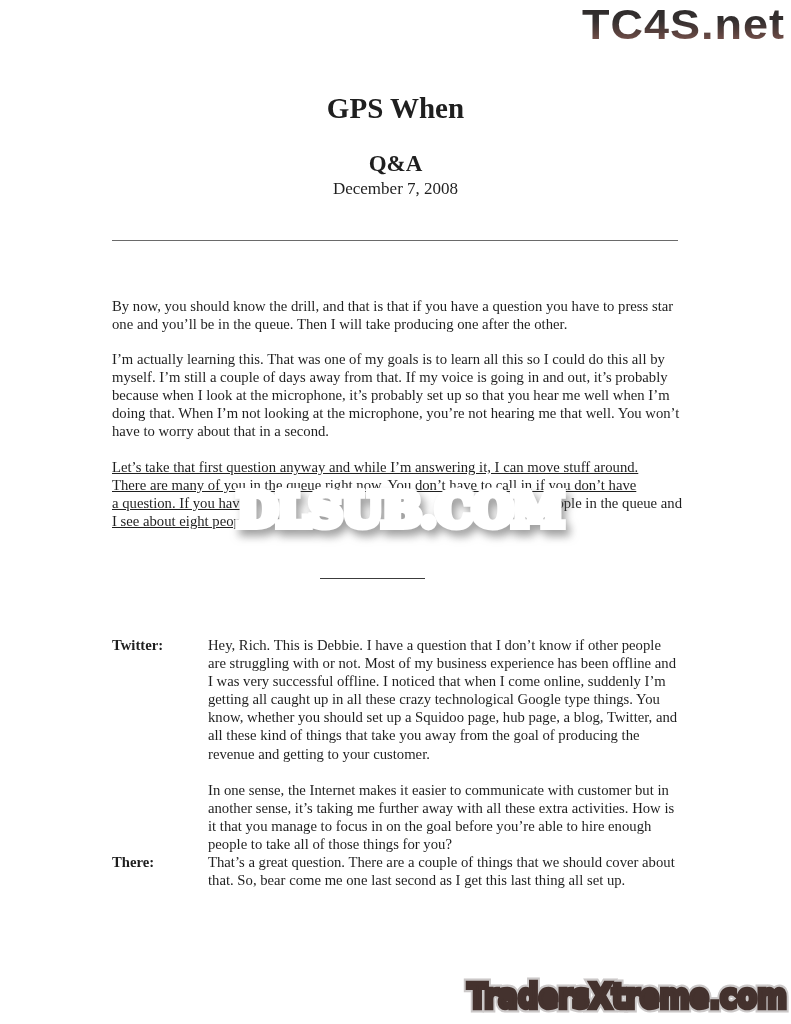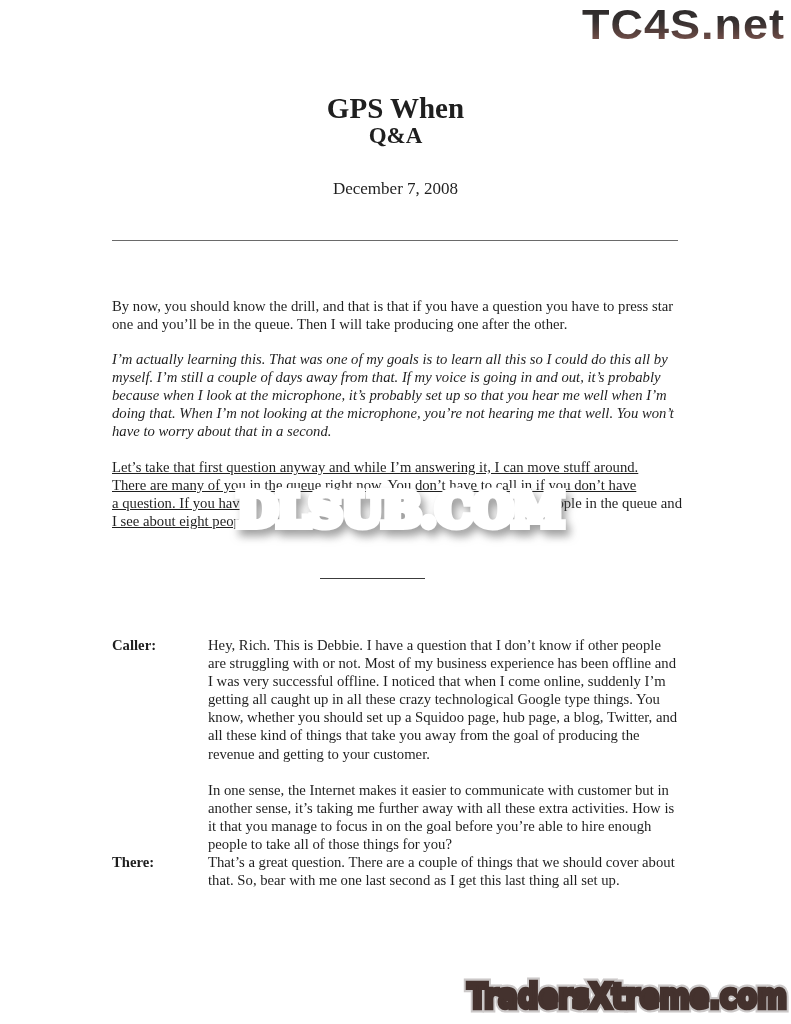--- a/index.html
+++ b/index.html
@@ -34,21 +34,21 @@
 
   
   .doc-title, .doc-subtitle, .doc-date {
     position: absolute;
     left: 112px;
     width: 567px;
     text-align: center;
     line-height: 1;
   }
   .doc-title   { top: 94px;  font-size: 29px; font-weight: bold; }
-  .doc-subtitle{ top: 124px; font-size: 23px; font-weight: bold; }
+  .doc-subtitle{ top: 152px; font-size: 23px; font-weight: bold; }
   .doc-date    { top: 180px; font-size: 17px; }
 
   .rule-long {
     position: absolute;
     top: 240px; left: 112px; width: 566px; height: 0;
     border-top: 1.6px solid #6a6a6a;
   }
   .rule-short {
     position: absolute;
     top: 578px; left: 320px; width: 105px; height: 0;
@@ -58,21 +58,21 @@
   
   .body-par {
     position: absolute;
     left: 112px;
     width: 570px;
     margin: 0;
     font-size: 14.7px;
     line-height: 18.1px;
   }
   .par-1 { top: 297px; }
-  .par-2 { top: 350px; font-style: italic; }
+  .par-2 { top: 350px; }
   .par-3 { top: 458px; }
   .pline { height: 18.1px; white-space: nowrap; text-decoration: underline; }
   .pline-split { position: relative; }
   .frag-right { position: absolute; right: 0; top: 0; }
 
   
   .dlsub {
     position: absolute;
     top: 486px;
     left: 400px;
@@ -179,31 +179,31 @@
     <div class="pline">I see about eight peopl</div>
   </div>
 
   <div class="dlsub" data-text="DLSUB.COM">DLSUB.COM</div>
 
   <div class="rule-short"></div>
 
   <div class="dialogue">
 
     <div class="turn">
-      <div class="speaker">Caller:</div>
+      <div class="speaker">Twitter:</div>
       <div class="speech">
         <p class="dpar">Hey, Rich. This is Debbie. I have a question that I don’t know if other people are struggling with or not. Most of my business experience has been offline and I was very successful offline. I noticed that when I come online, suddenly I’m getting all caught up in all these crazy technological Google type things. You know, whether you should set up a Squidoo page, hub page, a blog, Twitter, and all these kind of things that take you away from the goal of producing the revenue and getting to your customer.</p>
         <p class="dpar">In one sense, the Internet makes it easier to communicate with customer but in another sense, it’s taking me further away with all these extra activities. How is it that you manage to focus in on the goal before you’re able to hire enough people to take all of those things for you?</p>
       </div>
     </div>
 
     <div class="turn">
       <div class="speaker">There:</div>
       <div class="speech">
-        <p class="dpar">That’s a great question. There are a couple of things that we should cover about that. So, bear with me one last second as I get this last thing all set up.</p>
+        <p class="dpar">That’s a great question. There are a couple of things that we should cover about that. So, bear come me one last second as I get this last thing all set up.</p>
       </div>
     </div>
 
   </div>
 
   <div class="tx-logo" data-text="TradersXtreme.com">TradersXtreme.com</div>
 
 </div>
 
 </body></html>

